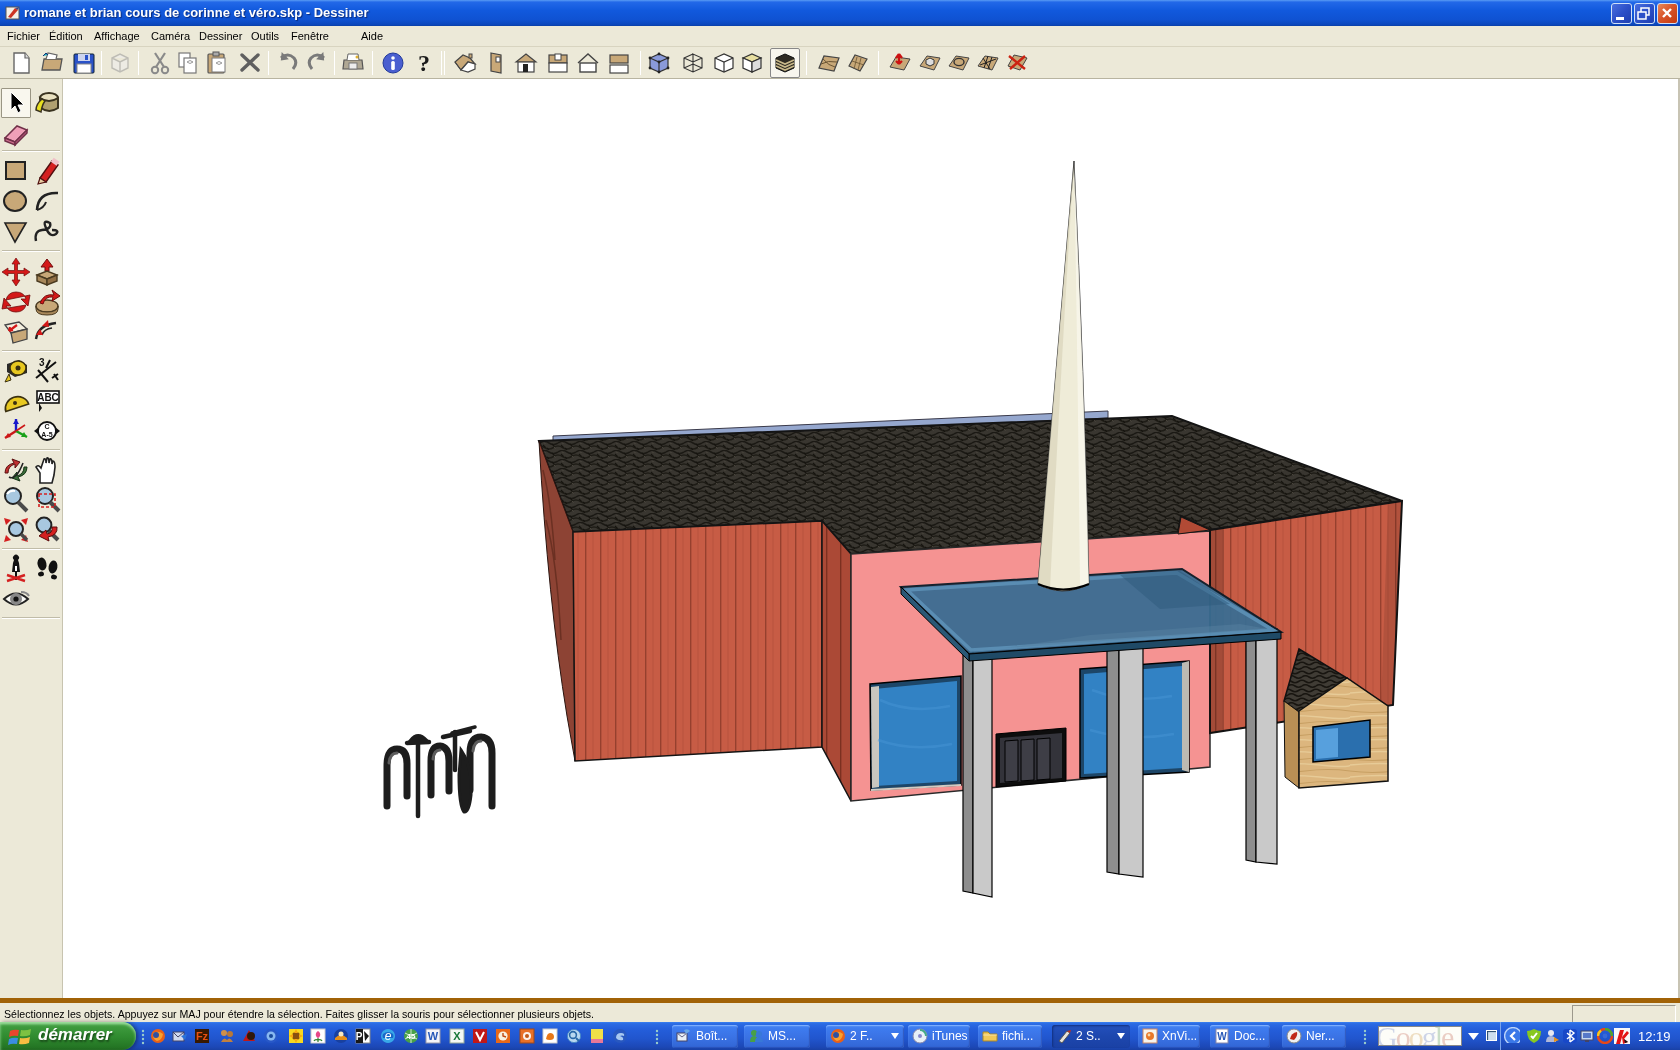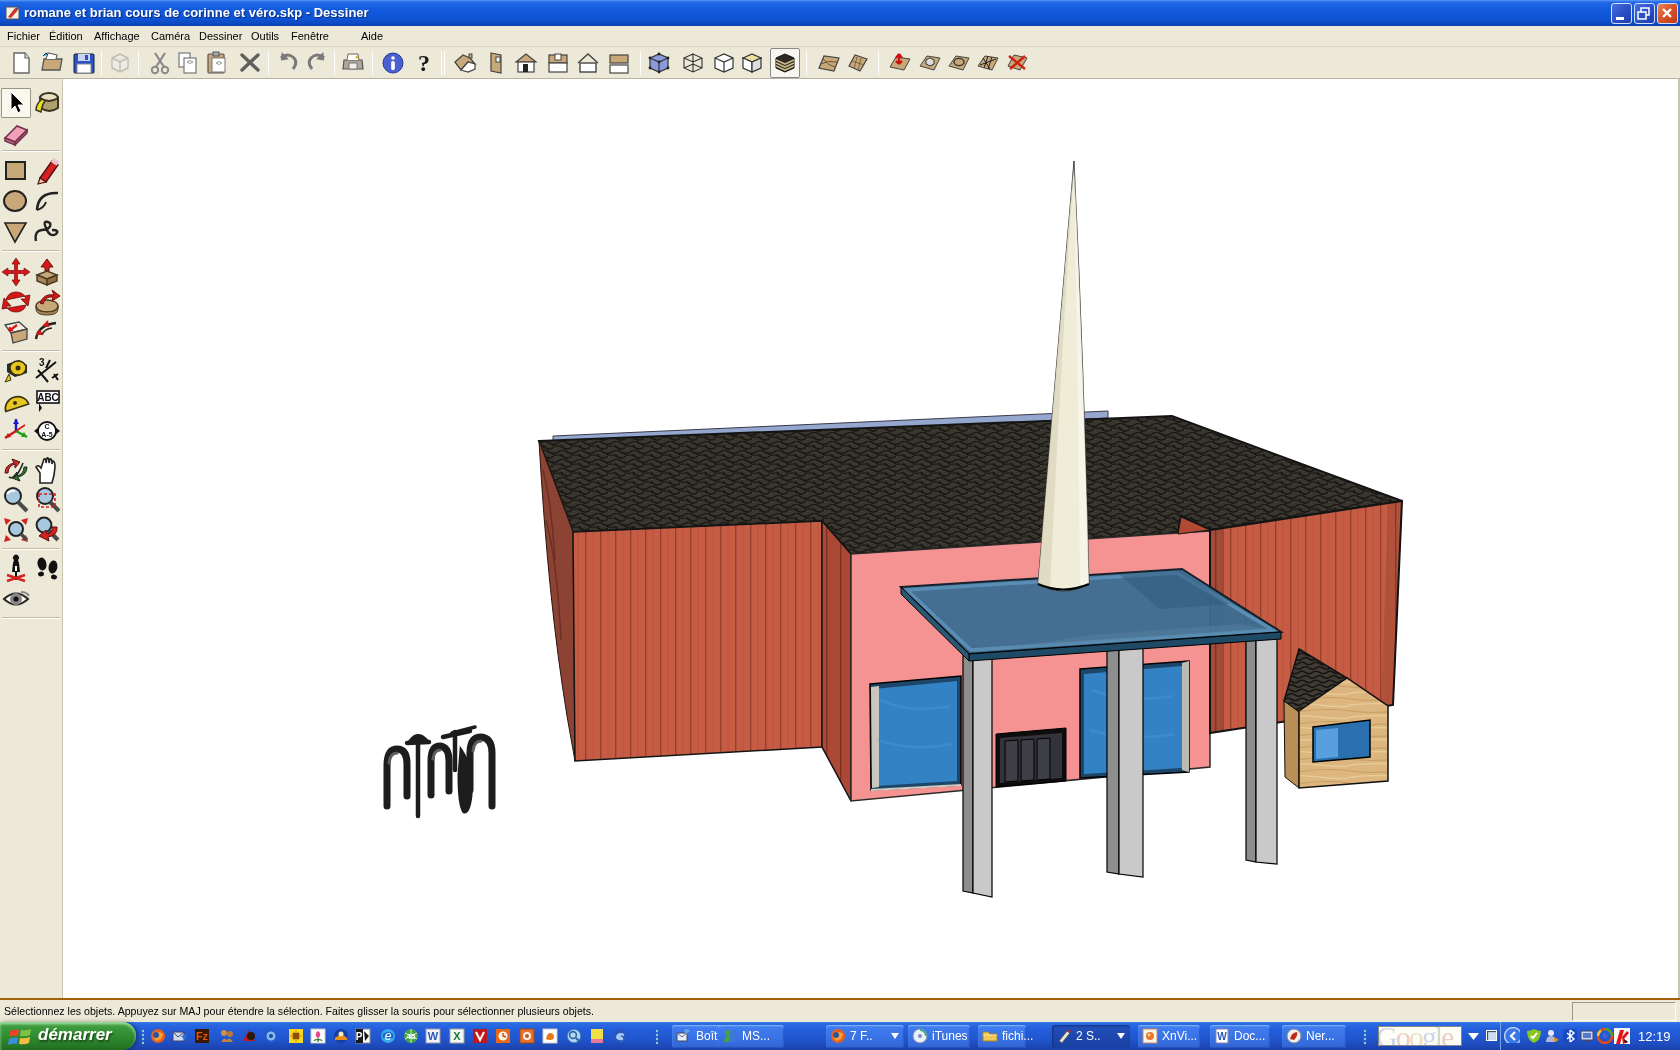--- a/index.html
+++ b/index.html
@@ -28,21 +28,21 @@
 
 
 #lefttb { position:absolute; left:0; top:79px; width:63px; height:919px; background:#ece9d8; border-right:1px solid #c8c4b0; }
 .lti { position:absolute; width:30px; height:30px; }
 .ltsep { position:absolute; left:2px; width:58px; height:2px; border-top:1px solid #c0bca8; border-bottom:1px solid #fff; }
 
 
 #canvas { position:absolute; left:63px; top:79px; width:1617px; height:919px; background:#ffffff; border-right:2px solid #c8c4b4; }
 
 
-#statusbar { position:absolute; left:0; top:998px; width:1680px; height:24px; background:#ece9d8; border-top:2px solid #a16207;text-decoration:underline; }
+#statusbar { position:absolute; left:0; top:998px; width:1680px; height:24px; background:#ece9d8; border-top:5px solid #a16207;text-decoration:underline; }
 #statusbar .stext { position:absolute; left:4px; top:5px; font-size:10.6px; color:#000; }
 #statusbar .sbox { position:absolute; left:1572px; top:2px; width:104px; height:19px; border:1px solid; border-color:#9c988c #fff #fff #9c988c; background:#ece9d8; }
 
 
 #taskbar { position:absolute; left:0; top:1022px; width:1680px; height:28px;
   background:linear-gradient(180deg,#3a81f0 0%,#2b6be4 6%,#245edb 25%,#2155cd 60%,#1c47b5 90%,#1941a5 100%); }
 #startbtn { position:absolute; left:0; top:0; width:136px; height:28px; border-radius:0 14px 14px 0;
   background:linear-gradient(180deg,#6cbf6c 0%,#3f9c3f 12%,#2f8a2f 55%,#247524 90%,#1f671f 100%);
   box-shadow:inset 0 2px 3px #9fdf9f, 2px 0 4px rgba(0,0,0,.4); }
 #startbtn .stext { position:absolute; left:38px; top:3px; color:#fff; font-size:17px; font-weight:bold; font-style:italic; text-shadow:1px 2px 2px #1a4a1a; }
@@ -696,49 +696,49 @@
       </svg>
 
     <div class="taskbtn" style="left:672px;width:66px">
         <svg class="ic" viewBox="0 0 16 16">
           <rect x="1" y="5" width="10" height="8" fill="#e8f0f8" stroke="#446"></rect>
           <path d="M1,5 L6,9 L11,5" fill="none" stroke="#668"></path>
           <path d="M8,2 Q12,0 14,3 L10,6 Z" fill="#68a8e8"></path>
         </svg>
         <span class="tx">Boît...</span>
       </div>
-    <div class="taskbtn" style="left:718px;width:66px">
+    <div class="taskbtn" style="left:744px;width:66px">
         <svg class="ic" viewBox="0 0 16 16">
           <circle cx="6" cy="5" r="3" fill="#48a048"></circle>
           <path d="M2,14 Q2,8 6,8 Q10,8 10,14 Z" fill="#48a048"></path>
           <circle cx="11" cy="6" r="3" fill="#3878d8"></circle>
           <path d="M7,14 Q7,9 11,9 Q15,9 15,14 Z" fill="#3878d8"></path>
         </svg>
         <span class="tx">MS...</span>
       </div>
     <div class="taskbtn" style="left:826px;width:78px">
         <svg class="ic" viewBox="0 0 16 16">
           <circle cx="8" cy="8" r="7" fill="#e86018"></circle>
           <path d="M3,5 Q8,2 13,6 Q12,12 7,13 Q2,11 3,5" fill="#f8a030"></path>
           <circle cx="6" cy="7" r="3" fill="#3050a0"></circle>
         </svg>
-        <span class="tx">7 F..</span>
+        <span class="tx">2 F..</span>
       <svg style="position:absolute;right:4px;top:8px" width="9" height="7">
           <path d="M0,0 L8,0 L4,6 Z" fill="#fff"></path>
         </svg>
       </div>
     <div class="taskbtn" style="left:908px;width:62px">
         <svg class="ic" viewBox="0 0 16 16">
           <circle cx="8" cy="8" r="7" fill="#e8f0f8" stroke="#88a"></circle>
           <circle cx="8" cy="8" r="2" fill="#88c"></circle>
           <path d="M8,2 A6,6 0 0 1 14,8" stroke="#4a8" stroke-width="2" fill="none"></path>
         </svg>
         <span class="tx">iTunes</span>
       </div>
-    <div class="taskbtn" style="left:978px;width:48px">
+    <div class="taskbtn" style="left:978px;width:64px">
         <svg class="ic" viewBox="0 0 16 16">
           <path d="M1,4 L6,4 L8,6 L15,6 L15,13 L1,13 Z" fill="#f0c858" stroke="#a8862a"></path>
           <path d="M1,7 L15,7" stroke="#fff" stroke-width="1" opacity="0.5"></path>
         </svg>
         <span class="tx">fichi...</span>
       </div>
     <div class="taskbtn" style="left:1052px;width:78px;background:linear-gradient(180deg,#2350bc 0%,#1d47ae 50%,#1a41a4 100%);box-shadow:inset 1px 1px 2px #12307e">
         <svg class="ic" viewBox="0 0 16 16">
           <path d="M3,13 L11,3 L14,5 L6,15 Z" fill="#e8e4da" stroke="#555"></path>
           <path d="M11,3 L14,5 L15,2 Z" fill="#c03020"></path>

